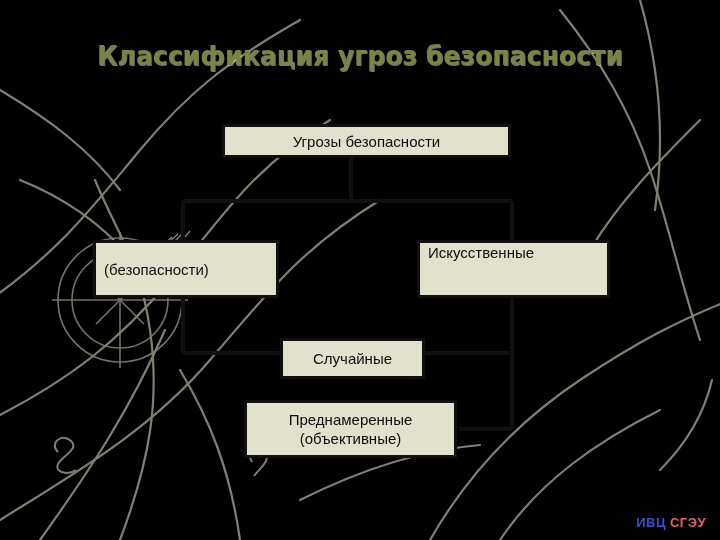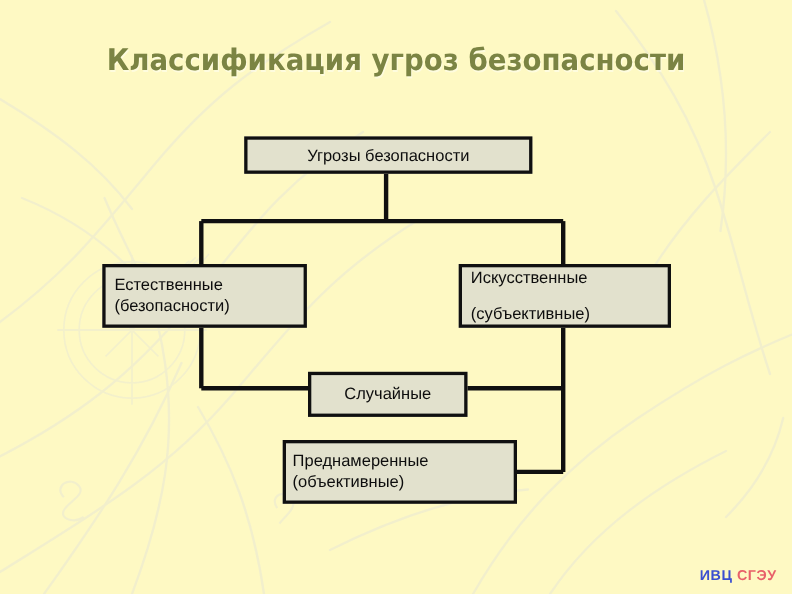--- a/index.html
+++ b/index.html
@@ -11,21 +11,21 @@
     height: 540px;
     font-family: "Liberation Sans", sans-serif;
     background: #dcdcc4;
     overflow: hidden;
   }
 
   #slide {
     position: relative;
     width: 720px;
     height: 540px;
-    background: #fef9c3;
+    background: #000000;
     overflow: hidden;
   }
 
   
   #watermark {
     position: absolute;
     inset: 0;
     pointer-events: none;
     opacity: 0.55;
   }
@@ -66,43 +66,43 @@
     font-size: 15px;
     line-height: 19px;
     display: flex;
     flex-direction: column;
     justify-content: center;
     z-index: 3;
   }
   .node .ln { display: block; white-space: nowrap; }
 
   #node-root {
-    left: 222px;  top: 124px;  width: 262px; height: 34px;
+    left: 222px;  top: 124px;  width: 289px; height: 34px;
     align-items: center;
     padding: 0 8px;
   }
   #node-natural {
     left: 93px;   top: 240px;  width: 186px; height: 58px;
     align-items: flex-start;
     padding: 0 8px;
   }
   #node-artificial {
     left: 417px;  top: 240px;  width: 193px; height: 58px;
     align-items: flex-start;
     padding: 0 8px;
     justify-content: space-between;
   }
   #node-random {
     left: 280px;  top: 338px;  width: 145px; height: 41px;
     align-items: center;
     padding: 12px 6px;
   }
   #node-deliberate {
-    left: 257px;  top: 400px;  width: 213px; height: 58px;
-    align-items: flex-start;
+    left: 244px;  top: 400px;  width: 213px; height: 58px;
+    align-items: center;
     padding: 0 6px;
   }
 
   
   #footer-logo {
     position: absolute;
     right: 14px;
     bottom: 10px;
     font-family: "Liberation Sans", sans-serif;
     font-size: 13px;
@@ -173,27 +173,25 @@
       <line x1="424" y1="353" x2="512" y2="353"></line>
       <line x1="459" y1="429" x2="512" y2="429"></line>
     </g>
   </svg>
 
   <div class="node" id="node-root">
     <span class="ln">Угрозы безопасности</span>
   </div>
 
   <div class="node" id="node-natural">
-    <span class="ln">Естественные</span>
     <span class="ln">(безопасности)</span>
   </div>
 
   <div class="node" id="node-artificial">
     <span class="ln">Искусственные</span>
-    <span class="ln">(субъективные)</span>
   </div>
 
   <div class="node" id="node-random">
     <span class="ln">Случайные</span>
   </div>
 
   <div class="node" id="node-deliberate">
     <span class="ln">Преднамеренные</span>
     <span class="ln">(объективные)</span>
   </div>

